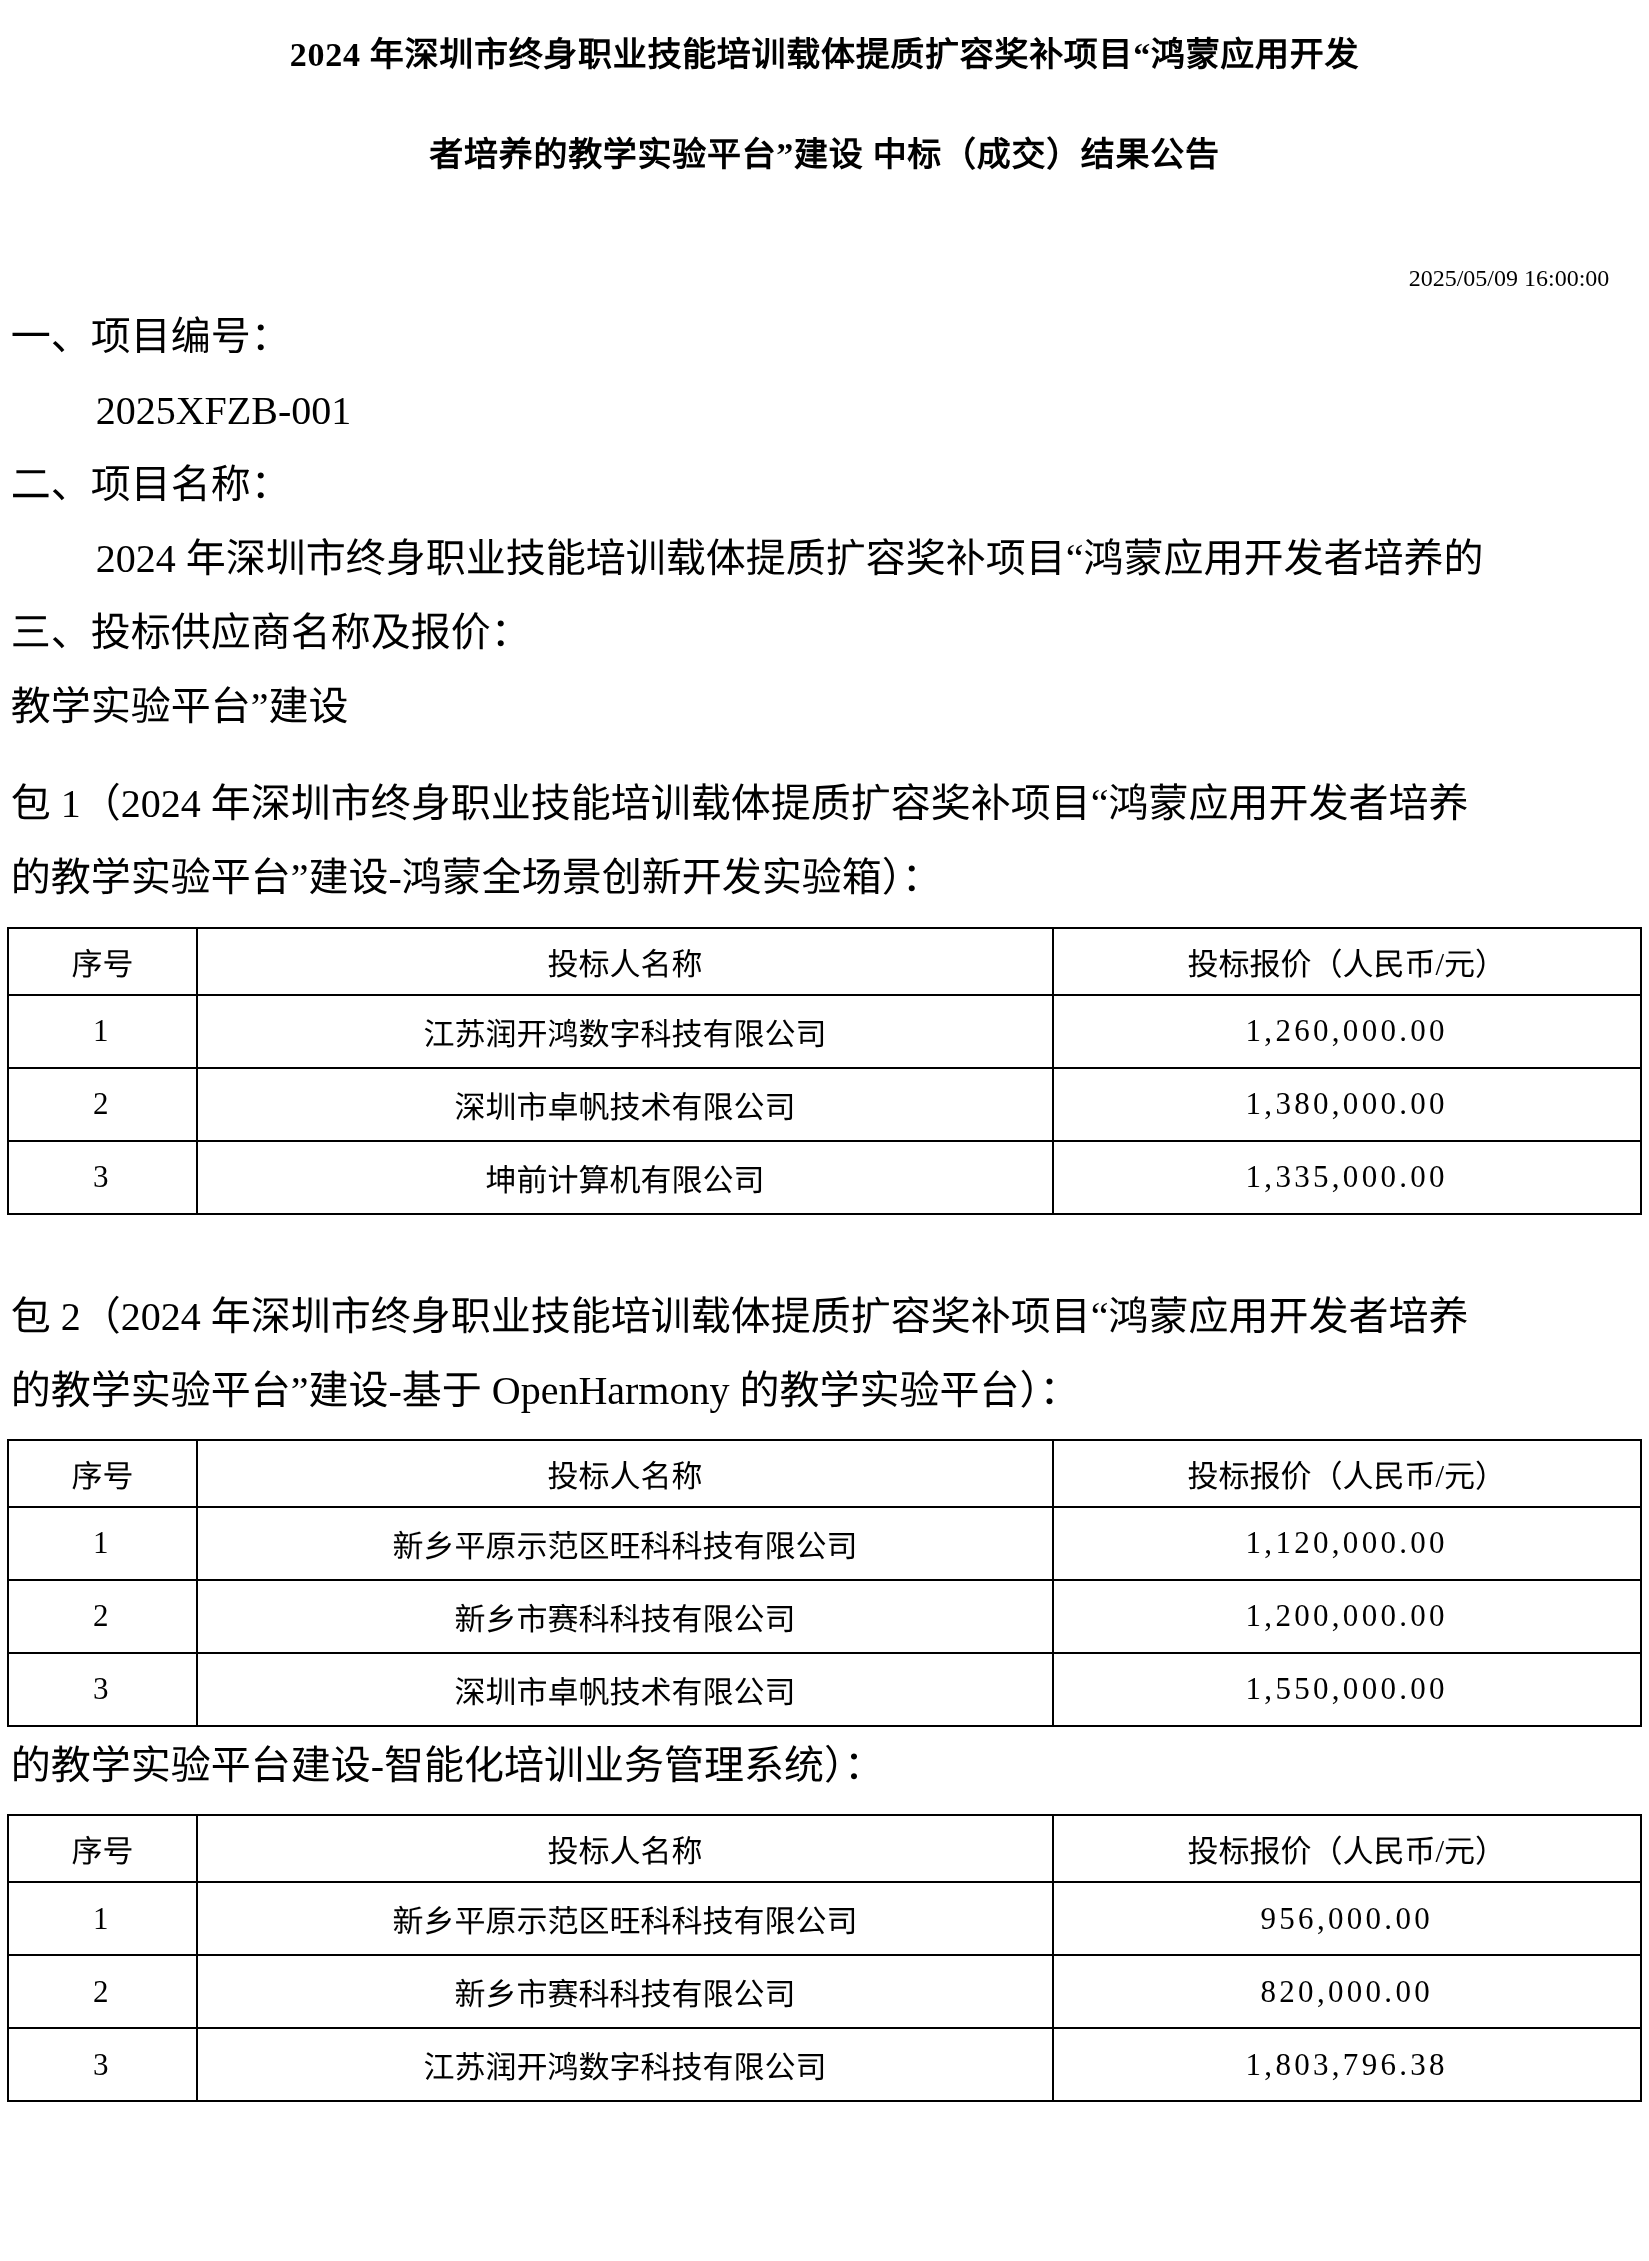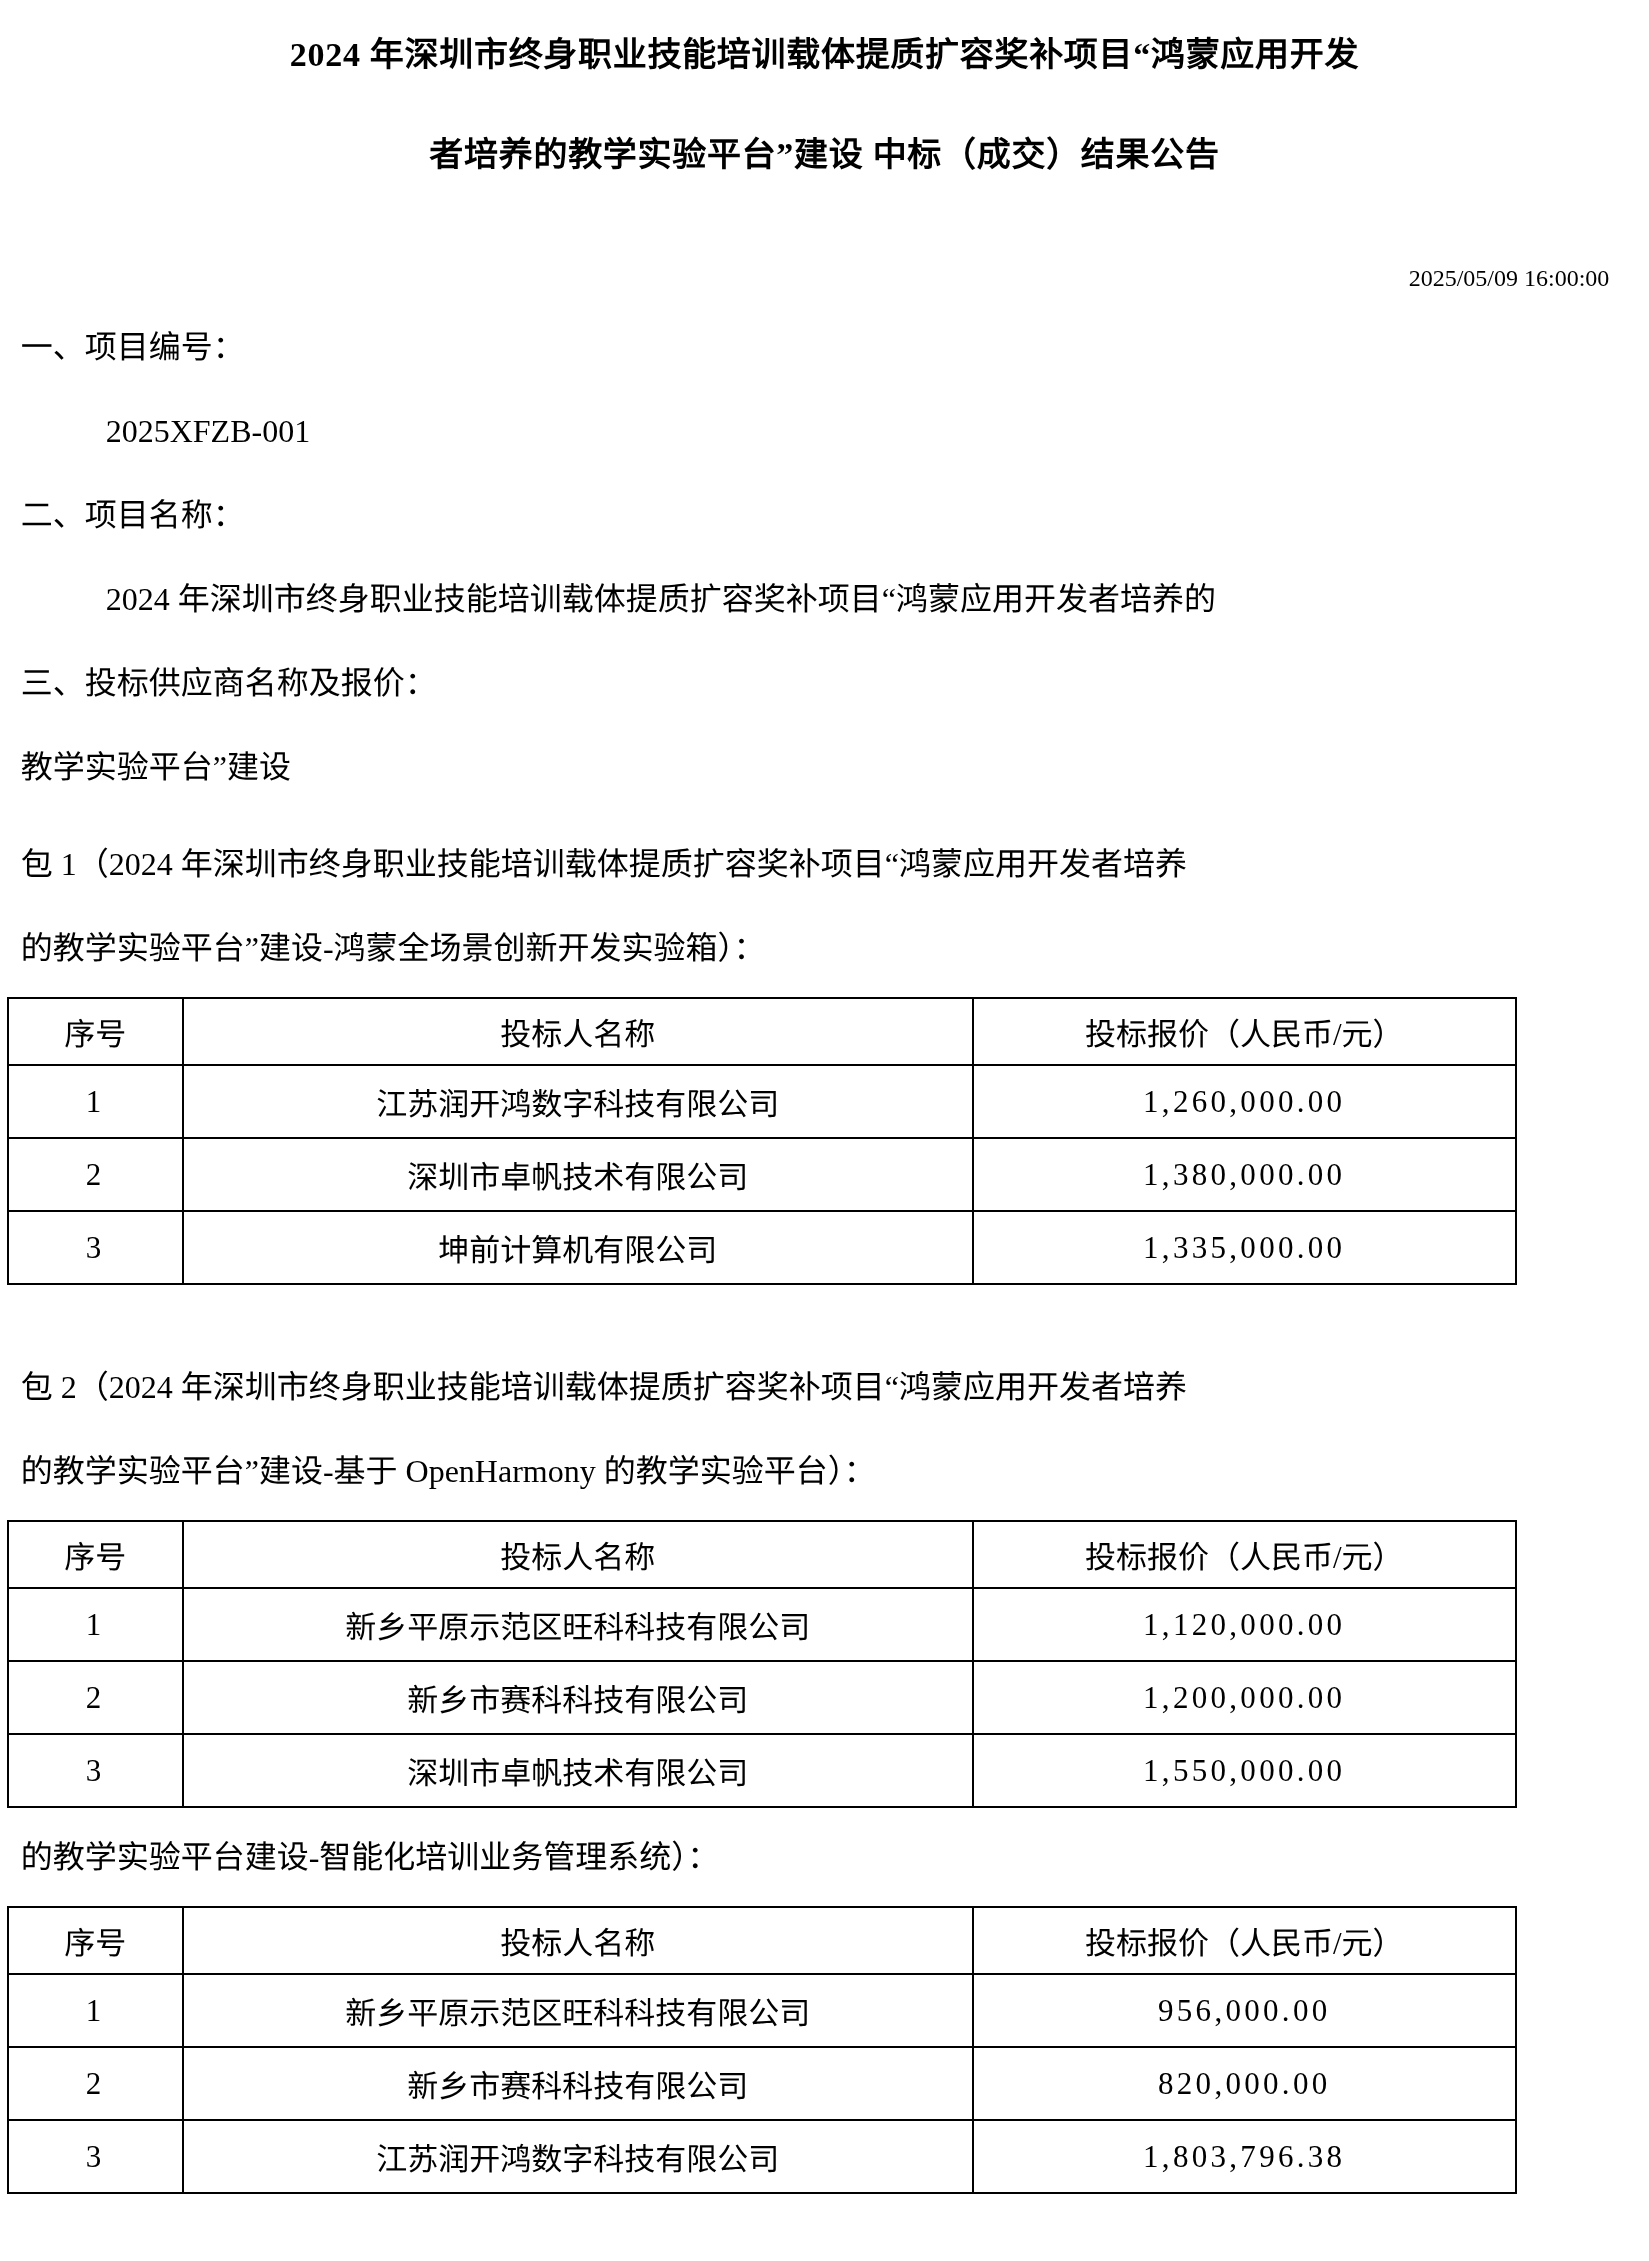--- a/index.html
+++ b/index.html
@@ -28,31 +28,31 @@
   }
   .title .tline { display: block; white-space: nowrap; }
   .date {
     margin-top: 53px;
     padding-right: 33px;
     text-align: right;
     font-size: 24px;
     line-height: 40px;
   }
   .line {
-    margin: 14px;
-    font-size: 32px;
+    margin: 4px;
+    font-size: 40px;
     line-height: 70px;
     white-space: nowrap;
   }
   .indent { padding-left: 85px; }
   .gap-pkg1 { margin-top: 27px; }
   .gap-pkg2 { margin-top: 67px; }
   .gap-pkg3 { margin-top: 90px; }
   table.bid-table {
-    width: 1510px;
+    width: 1635px;
     margin-top: 13.3px;
     border-collapse: collapse;
     table-layout: fixed;
   }
   table.bid-table th,
   table.bid-table td {
     border-left: 2px solid #000;
     border-right: 2px solid #000;
     border-top: 2.7px solid #000;
     border-bottom: 2.7px solid #000;

